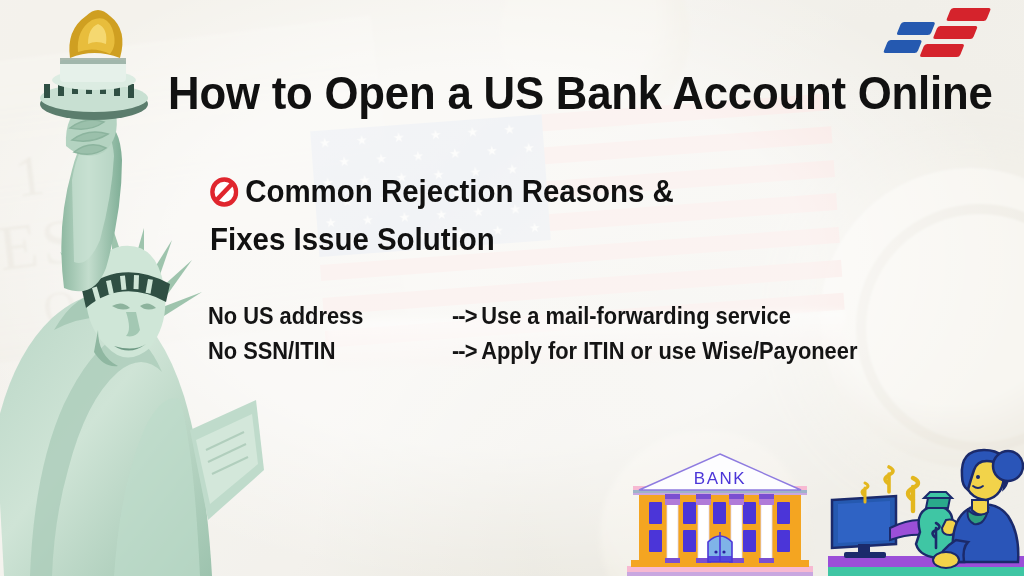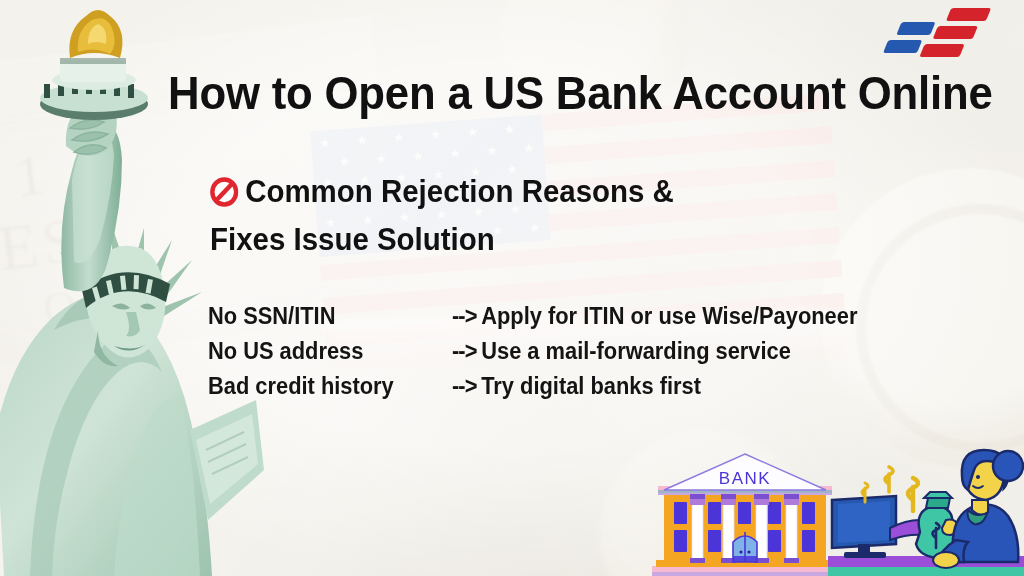--- a/index.html
+++ b/index.html
@@ -103,21 +103,21 @@
     position:absolute;left:208px;top:303px;width:700px;
     font-family:"Liberation Sans Narrow","Liberation Sans",sans-serif;
     font-weight:700;font-size:23px;color:#141414;
   }
   .row{display:flex;align-items:baseline;height:35px;}
   .row .issue{width:244px;flex:0 0 244px;white-space:nowrap;transform:scaleX(.95);transform-origin:left center;}
   .row .sol{white-space:nowrap;transform:scaleX(.95);transform-origin:left center;}
   .row .arrow{letter-spacing:-1px;margin-right:5px;}
 
   
-  .bank-art{position:absolute;left:650px;top:446px;width:190px;height:130px;}
+  .bank-art{position:absolute;left:625px;top:446px;width:190px;height:130px;}
   .person-art{position:absolute;left:828px;top:444px;width:196px;height:132px;}
 </style>
 </head>
 <body>
 
 <div id="slide">
 
   <div class="bg-layer">
     <div class="bg-paper"></div>
     <div class="bill-ghost">
@@ -294,30 +294,26 @@
           <circle cx="15" cy="15" r="12.5" fill="none" stroke="#E0262E" stroke-width="4.6"></circle>
           <line x1="6.6" y1="23.4" x2="23.4" y2="6.6" stroke="#E0262E" stroke-width="4.6" stroke-linecap="butt"></line>
         </svg>
       </span><span>Common Rejection Reasons &amp;</span>
     </span>
     <span class="sub-line">Fixes Issue Solution</span>
   </div>
 
   <div class="rows" id="rowsHost">
       <div class="row">
-        <div class="issue">No SSN/ITIN</div>
-        <div class="sol"><span class="arrow">--&gt;</span><span>Apply for ITIN or use Wise/Payoneer</span></div>
-      </div>
-      <div class="row">
         <div class="issue">No US address</div>
         <div class="sol"><span class="arrow">--&gt;</span><span>Use a mail-forwarding service</span></div>
       </div>
       <div class="row">
-        <div class="issue">Bad credit history</div>
-        <div class="sol"><span class="arrow">--&gt;</span><span>Try digital banks first</span></div>
+        <div class="issue">No SSN/ITIN</div>
+        <div class="sol"><span class="arrow">--&gt;</span><span>Apply for ITIN or use Wise/Payoneer</span></div>
       </div>
     </div>
 
   <div class="bank-art">
     <svg viewBox="0 0 190 130" width="190" height="130">
 
       <rect x="2" y="120" width="186" height="6" fill="#F7B9D2"></rect>
       <rect x="6" y="114" width="178" height="7" fill="#F4A521"></rect>
       <rect x="2" y="126" width="186" height="4" fill="#C9A7E0"></rect>
 

